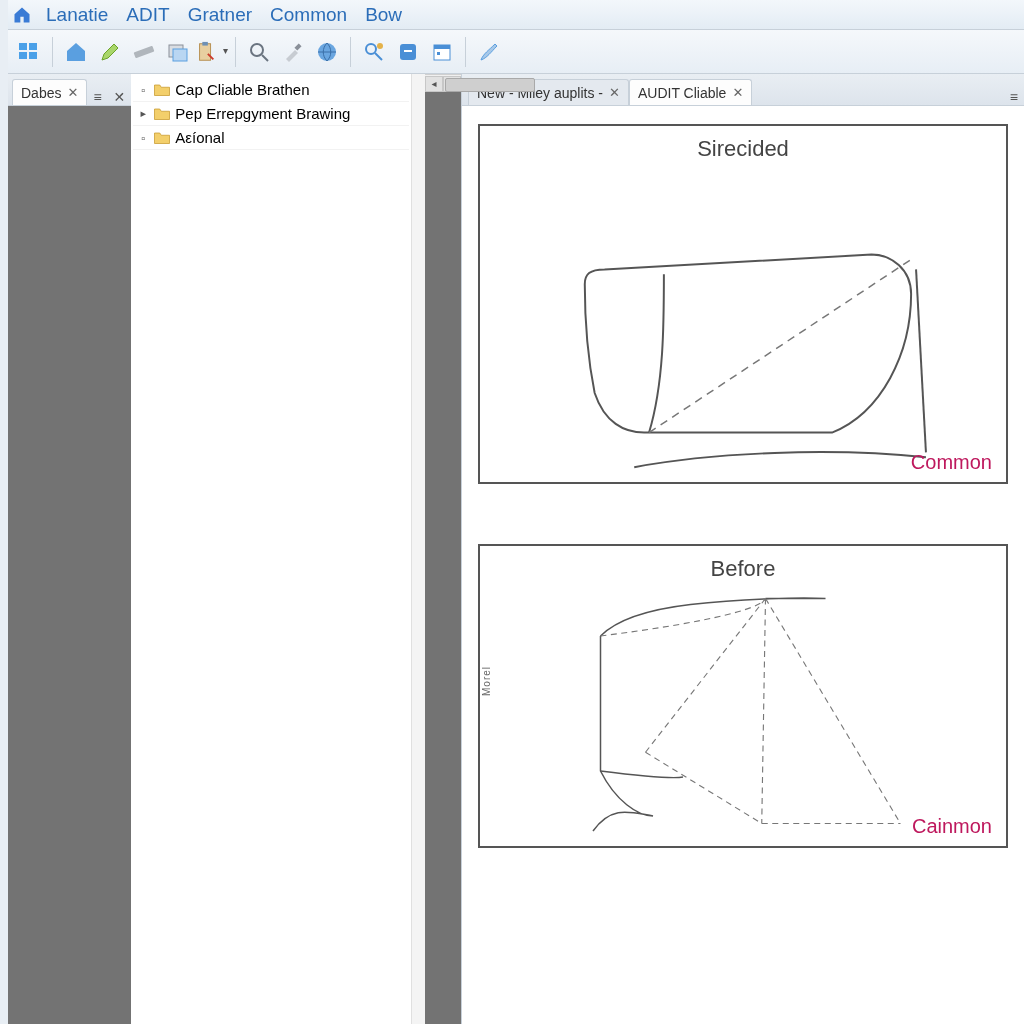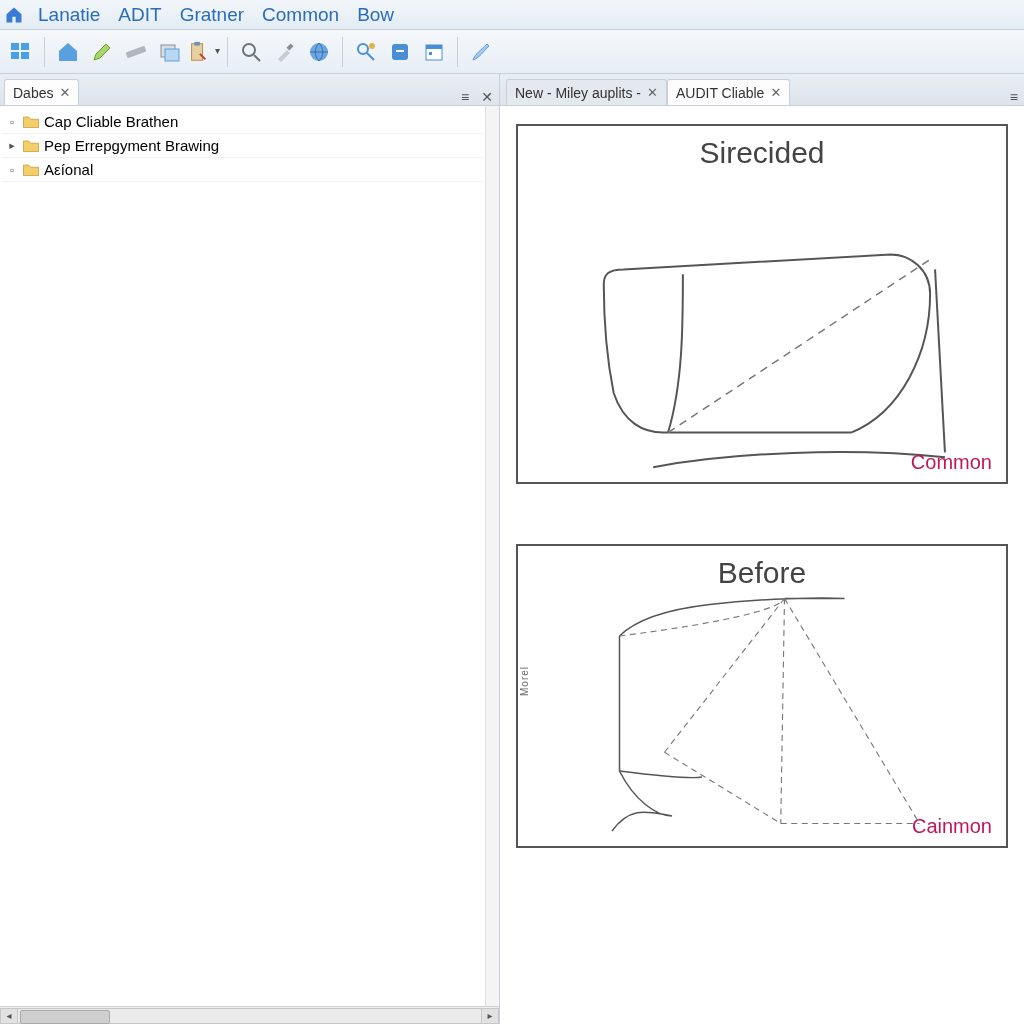--- a/index.html
+++ b/index.html
@@ -1,36 +1,36 @@
 <!DOCTYPE html>
 <html><head>
 <meta charset="utf-8">
 <style>
   * { box-sizing: border-box; margin: 0; padding: 0; }
   html, body { width: 1024px; height: 1024px; font-family: "Segoe UI", Tahoma, sans-serif; font-size: 15px; background: #e8eef4; overflow: hidden; }
-  .app { display: flex; flex-direction: column; width: 100%; height: 100%; }
+  .app { display: flex; flex-direction: column; width: 100%; height: 100%; padding-left: 8px; }
 
   
   .menu-bar { height: 30px; display: flex; align-items: center; background: linear-gradient(#f3f7fb,#e3ecf4); border-bottom: 1px solid #c7d0d9; padding: 0 4px; gap: 2px; }
   .menu-bar .app-icon { width: 20px; height: 20px; display:inline-flex; align-items:center; justify-content:center; margin-right:4px; }
   .menu-bar .menu-item { padding: 3px 8px; color: #2b6db8; font-size: 19px; cursor: default; }
 
   
   .toolbar { height: 44px; display: flex; align-items: center; background: linear-gradient(#f5f8fb,#e7eef5); border-bottom: 1px solid #c7d0d9; padding: 0 4px; }
   .toolbar .sep { width: 1px; height: 30px; background: #c7d0d9; margin: 0 6px; }
   .tb-btn { width: 34px; height: 34px; display:flex; align-items:center; justify-content:center; border-radius:3px; cursor:pointer; }
   .tb-btn svg { width: 24px; height:24px; }
   .tb-drop { position:relative; padding-right:12px; }
   .tb-drop::after { content:"▾"; position:absolute; right:1px; top:10px; font-size:10px; color:#555; }
 
   
   .main { flex:1; display:flex; min-height:0; }
 
   
-  .left-panel { width: 500px; display:flex; flex-direction:column; border-right:1px solid #c7d0d9; background:#737373; }
+  .left-panel { width: 454px; display:flex; border-right:1px solid #c7d0d9; background:#737373; }
   .panel-tabs { height: 32px; display:flex; align-items:flex-end; background:linear-gradient(#e9eef3,#dde4ec); border-bottom:1px solid #c7d0d9; padding-left:4px; }
   .panel-tab { height:26px; display:flex; align-items:center; gap:6px; padding:0 8px; background:#fdfdfd; border:1px solid #c7d0d9; border-bottom:none; border-radius:3px 3px 0 0; font-size:14px; color:#333; }
   .panel-tab .close { color:#666; font-size:13px; cursor:pointer; }
   .panel-tabs .spacer { flex:1; }
   .panel-ctl { color:#555; font-size:14px; padding:0 6px; cursor:pointer; }
 
   .tree { flex:1; overflow:auto; background:#fff; padding:4px 2px; }
   .tree-row { display:flex; align-items:center; height:24px; gap:4px; font-size:15px; border-bottom:1px solid #f2f2f2; padding-left:4px; }
   .tree-row .tw { width:12px; height:12px; display:inline-flex; align-items:center; justify-content:center; font-size:11px; color:#555; cursor:pointer; }
   .tree-row .folder { width:18px; height:16px; }
@@ -46,21 +46,21 @@
   .right-panel { flex:1; display:flex; flex-direction:column; background:#fff; }
   .doc-tabs { height: 32px; display:flex; align-items:flex-end; background:linear-gradient(#e9eef3,#dde4ec); border-bottom:1px solid #c7d0d9; padding-left:6px; }
   .doc-tab { height:26px; display:flex; align-items:center; gap:6px; padding:0 8px; border:1px solid #c7d0d9; border-bottom:none; border-radius:3px 3px 0 0; font-size:14px; color:#333; }
   .doc-tab.active { background:#fdfdfd; }
   .doc-tab.inactive { background:#e4e9ef;margin-top:41px; }
   .doc-tab .close { color:#666; font-size:13px; cursor:pointer; }
   .doc-tabs .spacer { flex:1; }
 
   .canvas { flex:1; overflow:auto; background:#ffffff; padding: 18px 16px 8px 16px; }
   .figure { border:2px solid #555; background:#fff; position:relative; margin-bottom:60px; }
-  .fig-title { position:absolute; top:10px; left:50%; transform:translateX(-50%); font-size:30px; color:#444; }
+  .fig-title { position:absolute; top:10px; left:50%; transform:translateX(-50%); font-size:22px; color:#444; }
   .fig-footer { position:absolute; bottom:8px; right:14px; font-size:20px; color:#be185d; }
   .fig-side { position:absolute; left:6px; top:50%; transform:translateY(-50%) rotate(-90deg); transform-origin:left center; font-size:10px; color:#666; letter-spacing:1px;}
   .fig-svg { display:block; width:100%; height:100%; }
 
   .left-body { flex:1; display:flex; min-height:0; }
 </style>
 </head>
 <body>
 
 <div class="app">

